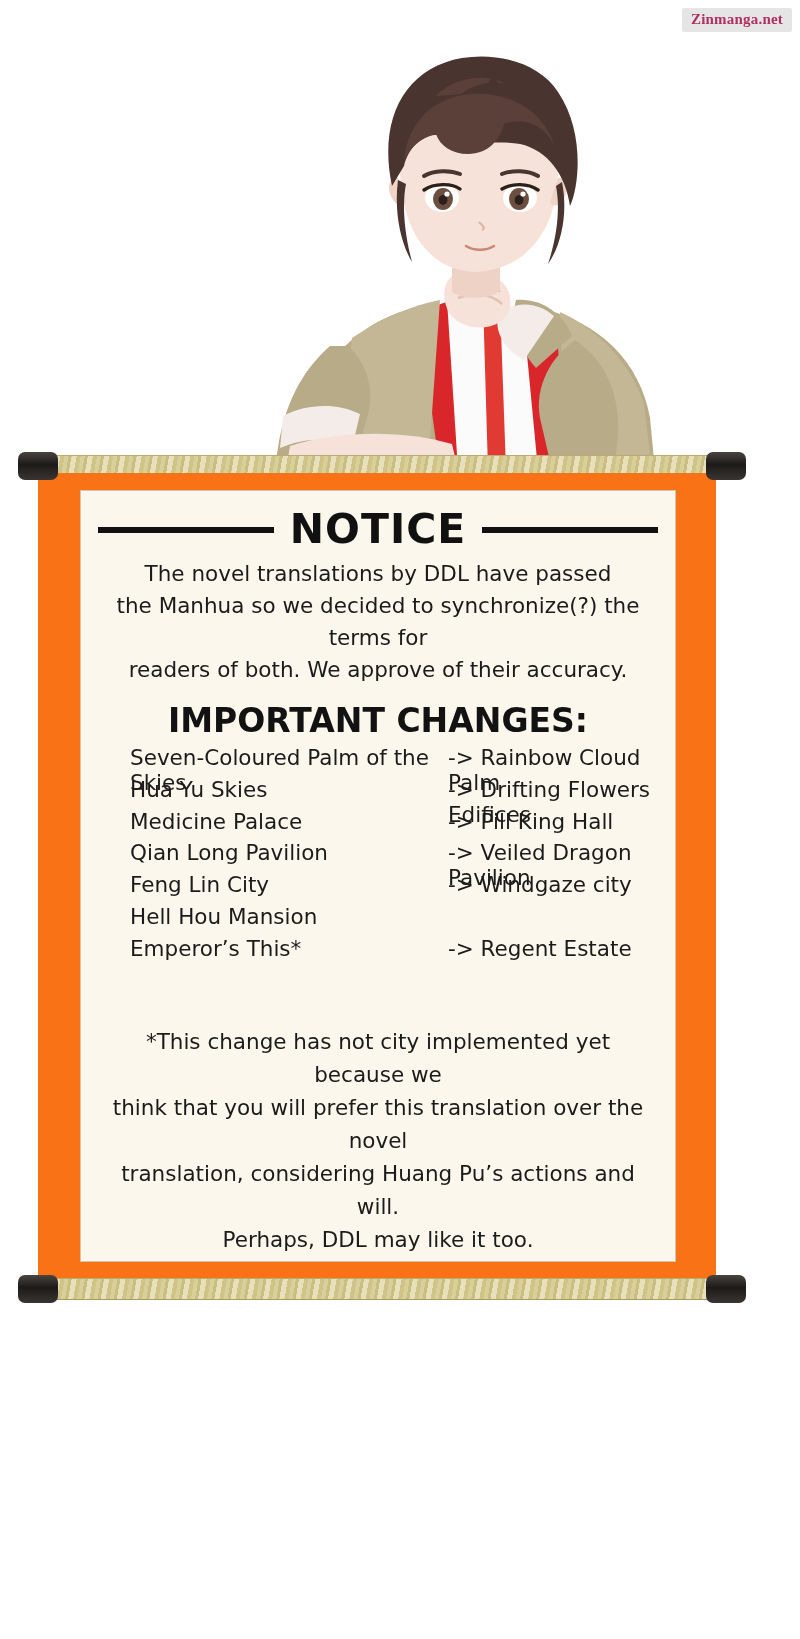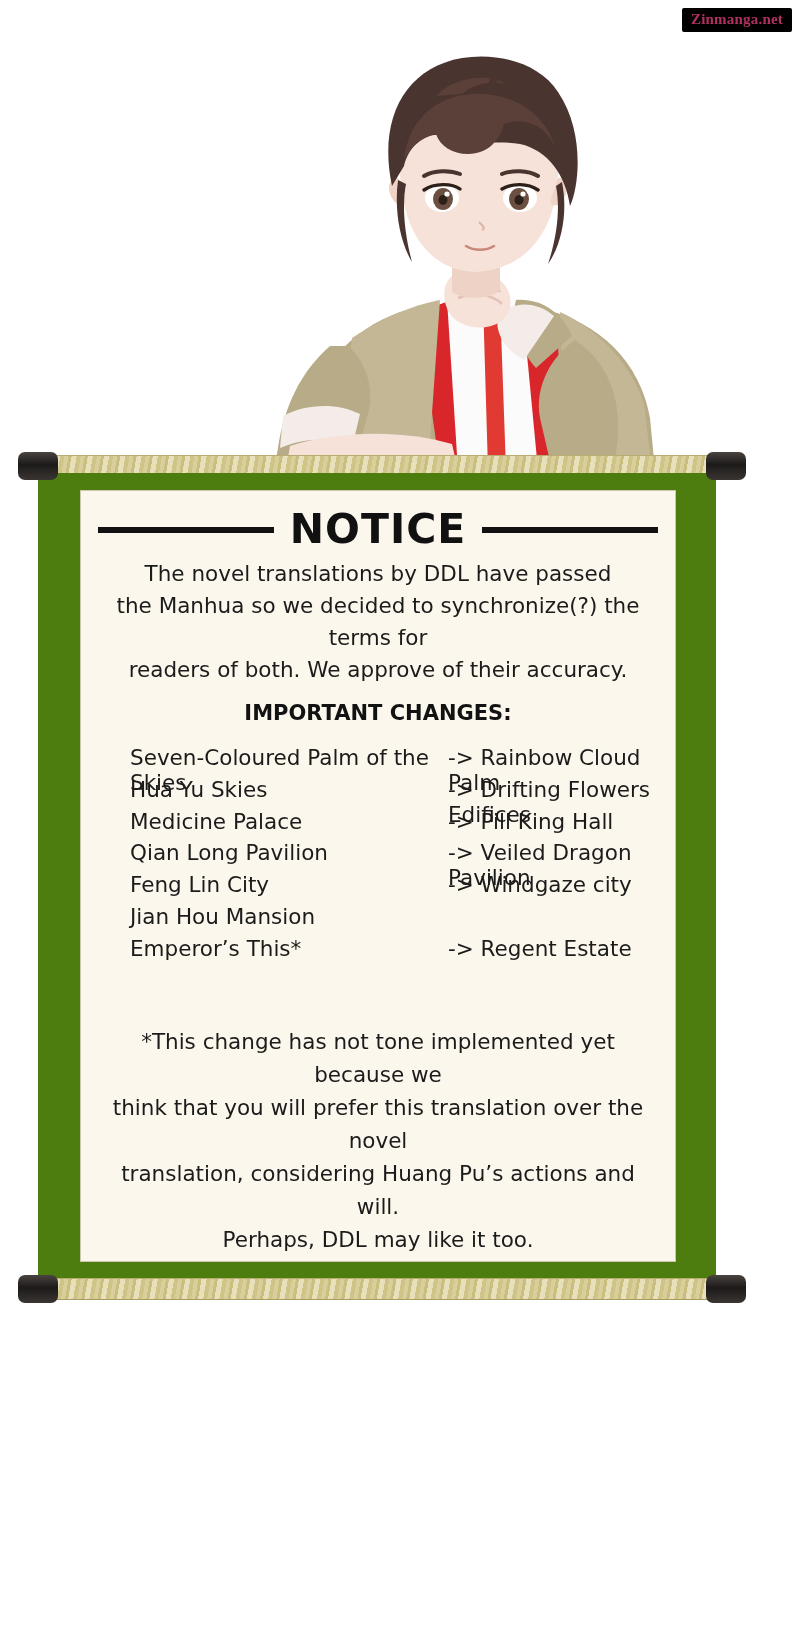--- a/index.html
+++ b/index.html
@@ -13,21 +13,21 @@
     position: relative;
     overflow: hidden;
     font-family: "Liberation Sans", sans-serif;
   }
 
   
   .watermark {
     position: absolute;
     top: 8px;
     right: 8px;
-    background: #000000;
+    background: #e5e5e5;
     color: #b03060;
     font-family: "Liberation Serif", serif;
     font-weight: bold;
     font-size: 15px;
     letter-spacing: 0.2px;
     padding: 3px 9px 4px 9px;
     border-radius: 2px;
     z-index: 40;
   }
 
@@ -80,21 +80,21 @@
   .knob.tr { left: 688px; top: -3px; }
   .knob.bl { left: 0px;   top: 820px; }
   .knob.br { left: 688px; top: 820px; }
 
   .paper {
     position: absolute;
     left: 20px;
     top: 18px;
     width: 678px;
     height: 810px;
-    background: #4d7c0f;
+    background: #f97316;
     box-sizing: border-box;
   }
   .paper-inner {
     position: absolute;
     left: 42px;
     top: 17px;
     width: 596px;
     height: 772px;
     border: 1px solid #cfc6ae;
     box-sizing: border-box;
@@ -140,21 +140,21 @@
   }
 
   .changes-title {
     position: absolute;
     left: 70px;
     top: 228px;
     width: 540px;
     text-align: center;
     font-family: "DejaVu Sans", sans-serif;
     font-weight: bold;
-    font-size: 21px;
+    font-size: 33px;
     color: #121212;
   }
 
   .changes-list {
     position: absolute;
     left: 92px;
     top: 272px;
     width: 560px;
   }
   .change-row {
@@ -290,30 +290,30 @@
       </div>
       <div class="change-row">
         <div class="change-old">Qian Long Pavilion</div>
         <div class="change-new">-&gt; Veiled Dragon Pavilion</div>
       </div>
       <div class="change-row">
         <div class="change-old">Feng Lin City</div>
         <div class="change-new">-&gt; Windgaze city</div>
       </div>
       <div class="change-row">
-        <div class="change-old">Jian Hou Mansion</div>
+        <div class="change-old">Hell Hou Mansion</div>
       </div>
       <div class="change-row">
         <div class="change-old">Emperor’s This*</div>
         <div class="change-new">-&gt; Regent Estate</div>
       </div>
     </div>
 
     <div class="footnote">
-      <div>*This change has not tone implemented yet because we</div>
+      <div>*This change has not city implemented yet because we</div>
       <div>think that you will prefer this translation over the novel</div>
       <div>translation, considering Huang Pu’s actions and will.</div>
       <div>Perhaps, DDL may like it too.</div>
     </div>
   </div>
 
   <div class="scroll-bar bottom"></div>
   <div class="knob bl"></div>
   <div class="knob br"></div>
 </div>

